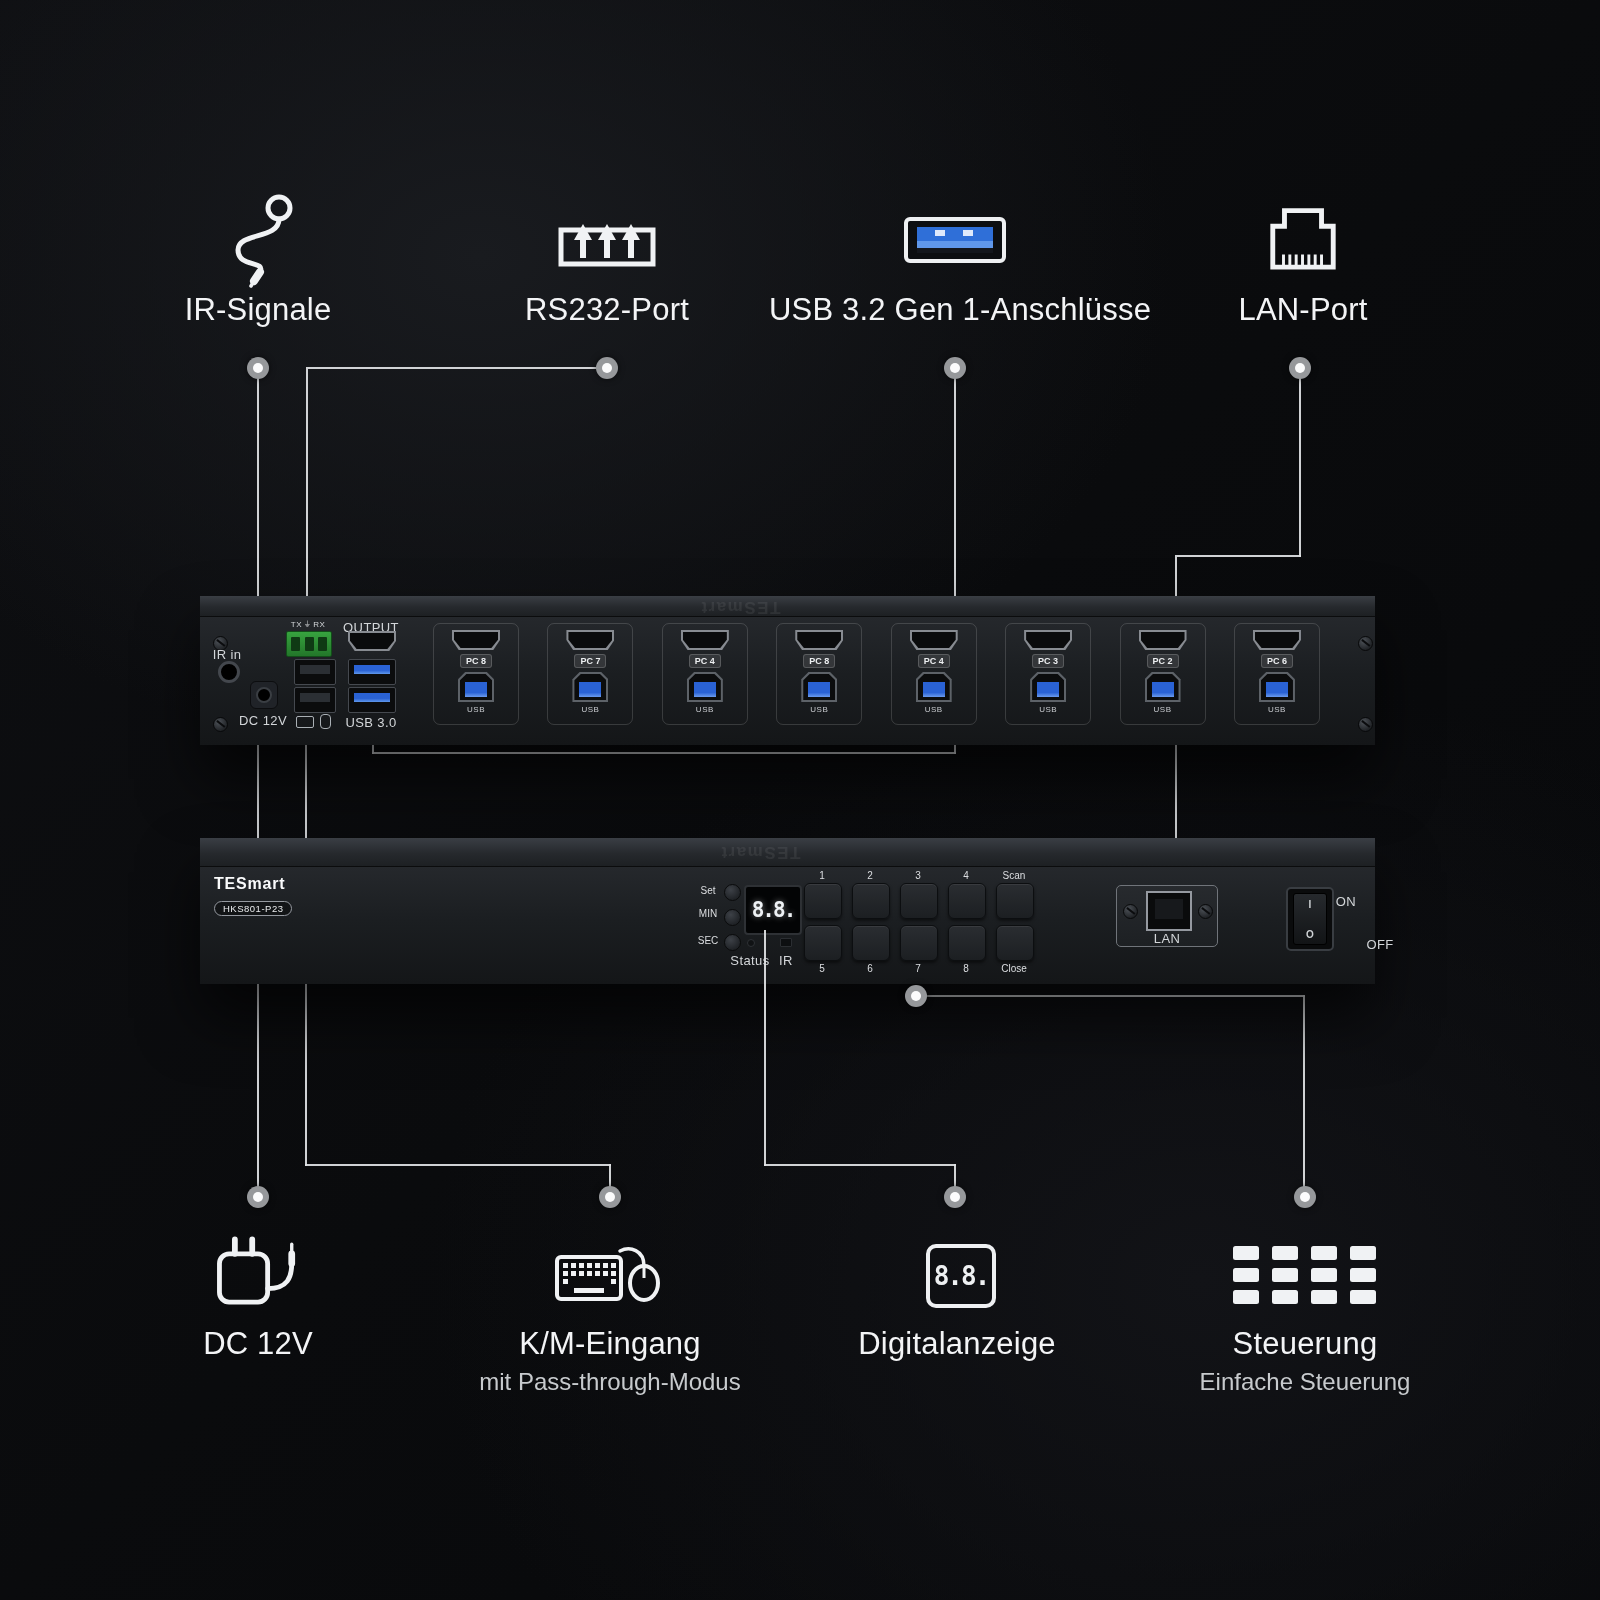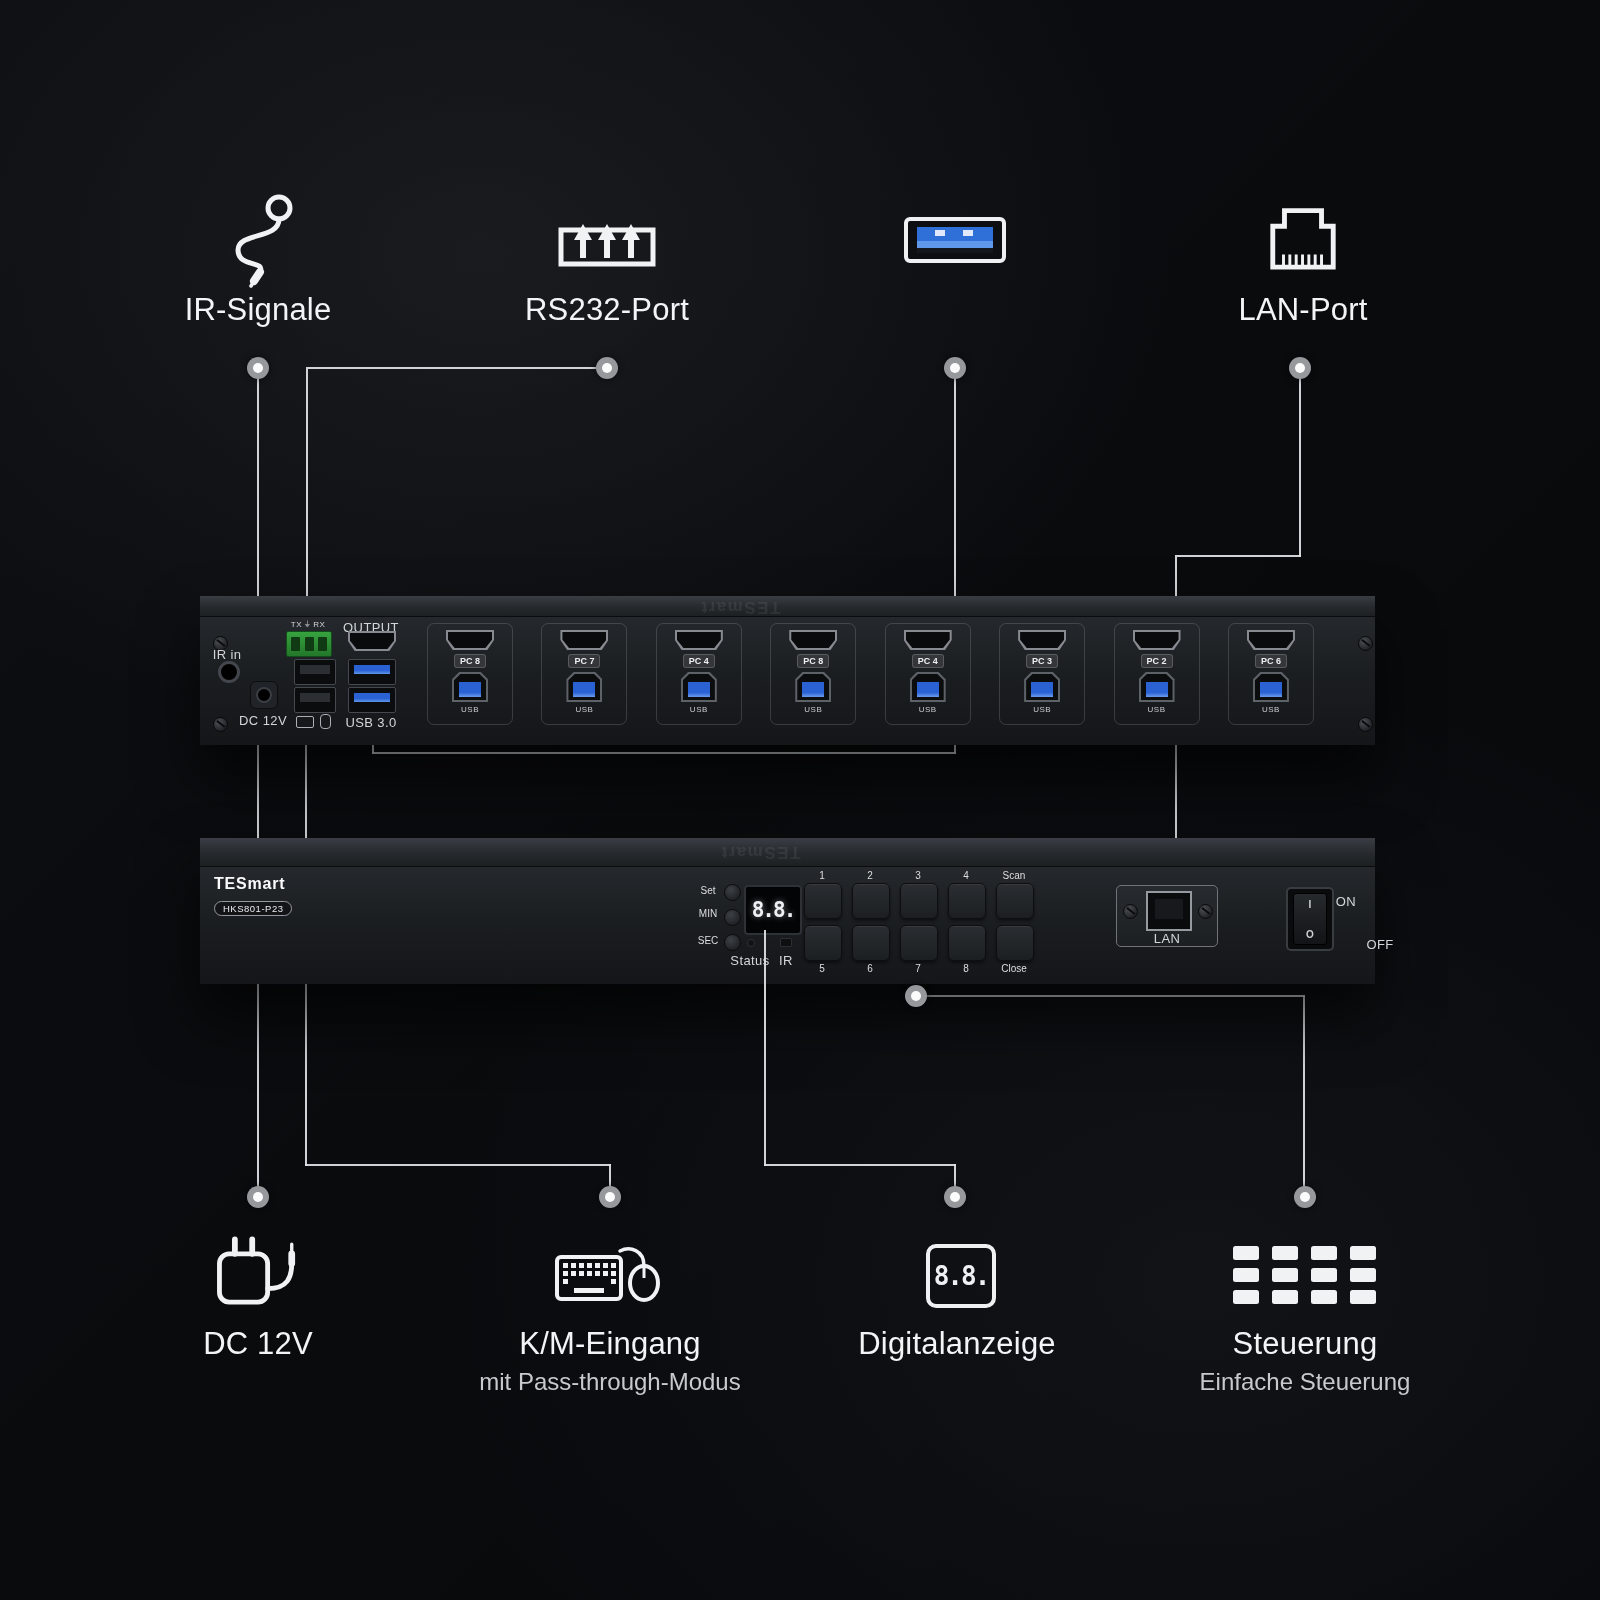--- a/index.html
+++ b/index.html
@@ -18,21 +18,21 @@
   .sublabel{position:absolute;transform:translateX(-50%);font-size:24px;color:#c7cacd;white-space:nowrap;z-index:5;}
   .iconwrap{position:absolute;z-index:5;}
   .device{position:absolute;left:200px;width:1175px;z-index:2;border-radius:2px;box-shadow:0 34px 60px rgba(0,0,0,.65);}
   .dev-top{position:relative;width:100%;background:linear-gradient(180deg,#3a3e44 0%,#26292d 55%,#1d2023 100%);border-bottom:1px solid #0b0c0d;overflow:hidden;}
   .dev-face{position:relative;width:100%;background:linear-gradient(180deg,#25282c 0%,#1b1e21 45%,#141618 100%);}
   .emboss{position:absolute;transform:rotate(180deg);font-weight:700;font-size:17px;color:rgba(255,255,255,.07);letter-spacing:1.5px;white-space:nowrap;}
   .screw{position:absolute;width:13px;height:13px;border-radius:50%;background:radial-gradient(circle at 35% 32%,#4c5157,#26292d 62%,#0f1113);border:1px solid #08090a;}
   .screw::after{content:"";position:absolute;left:1.5px;right:1.5px;top:4.8px;height:1.6px;background:#0b0c0e;transform:rotate(38deg);}
   .micro{position:absolute;transform:translateX(-50%);font-size:13px;color:#d3d6d9;white-space:nowrap;letter-spacing:.4px;}
   .micro8{font-size:8px;}
-  .pgroups{position:absolute;left:227px;top:6px;width:887px;height:103px;display:flex;justify-content:space-between;}
+  .pgroups{position:absolute;left:233px;top:6px;width:887px;height:103px;display:flex;justify-content:space-between;}
   .pgroup{position:relative;width:84px;height:100px;border:1px solid rgba(255,255,255,.15);border-radius:7px;display:flex;flex-direction:column;align-items:center;}
   .hdmi{margin-top:6px;position:relative;width:48px;height:20px;clip-path:polygon(0 0,100% 0,100% 50%,86% 100%,14% 100%,0 50%);background:#878b91;}
   .hdmi-in{position:absolute;left:2px;right:2px;top:2px;bottom:2px;clip-path:polygon(0 0,100% 0,100% 48%,85% 100%,15% 100%,0 48%);background:#0a0b0c;}
   .pcpill{margin-top:4px;font-size:9px;font-weight:700;color:#eceef0;background:rgba(255,255,255,.10);border:1px solid rgba(255,255,255,.18);border-radius:3px;padding:0 5px;line-height:12px;}
   .usbb{margin-top:4px;position:relative;width:36px;height:30px;clip-path:polygon(20% 0,80% 0,100% 24%,100% 100%,0 100%,0 24%);background:#5d6268;}
   .usbb-in{position:absolute;left:2px;right:2px;top:2px;bottom:2px;clip-path:polygon(20% 0,80% 0,100% 24%,100% 100%,0 100%,0 24%);background:#0b0c0d;}
   .usbb-blue{position:absolute;left:7px;right:7px;top:10px;bottom:5px;background:linear-gradient(180deg,#2a62d4 0%,#2a62d4 70%,#6b9bee 100%);}
   .usbcap{margin-top:3px;font-size:8px;color:#c9ccd0;letter-spacing:.5px;}
   .usba{position:absolute;width:40px;height:24px;background:#0b0c0d;border:1px solid #45494f;border-radius:2px;}
   .usba-tab{position:absolute;left:5px;right:5px;top:5px;height:9px;}
@@ -118,20 +118,21 @@
   </div>
   <div class="iconwrap" style="left:1264px;top:196px">
     <svg width="78" height="78" viewBox="0 0 80 80">
       <path d="M9 73 V31 H21 V15 H59 V31 H71 V73 Z" fill="none" stroke="#f0f2f4" stroke-width="5"></path>
       <path d="M20 72 V60 M26.5 72 V60 M33 72 V60 M39.5 72 V60 M46 72 V60 M52.5 72 V60 M59 72 V60" stroke="#f0f2f4" stroke-width="3"></path>
     </svg>
   </div>
 
   <div class="toplabel" style="left:258px;top:292px">IR-Signale</div>
   <div class="toplabel" style="left:607px;top:292px">RS232-Port</div>
+  <div class="toplabel" style="left:960px;top:292px">USB 3.2 Gen 1-Anschlüsse</div>
   <div class="toplabel" style="left:1303px;top:292px">LAN-Port</div>
 
   <div class="device" style="top:596px">
     <div class="dev-top" style="height:20px">
       <span class="emboss" style="left:500px;top:1px">TESmart</span>
     </div>
     <div class="dev-face" style="height:128px">
       <div class="screw" style="left:13px;top:19px"></div>
       <div class="screw" style="left:13px;top:100px"></div>
       <div class="screw" style="left:1158px;top:19px"></div>

